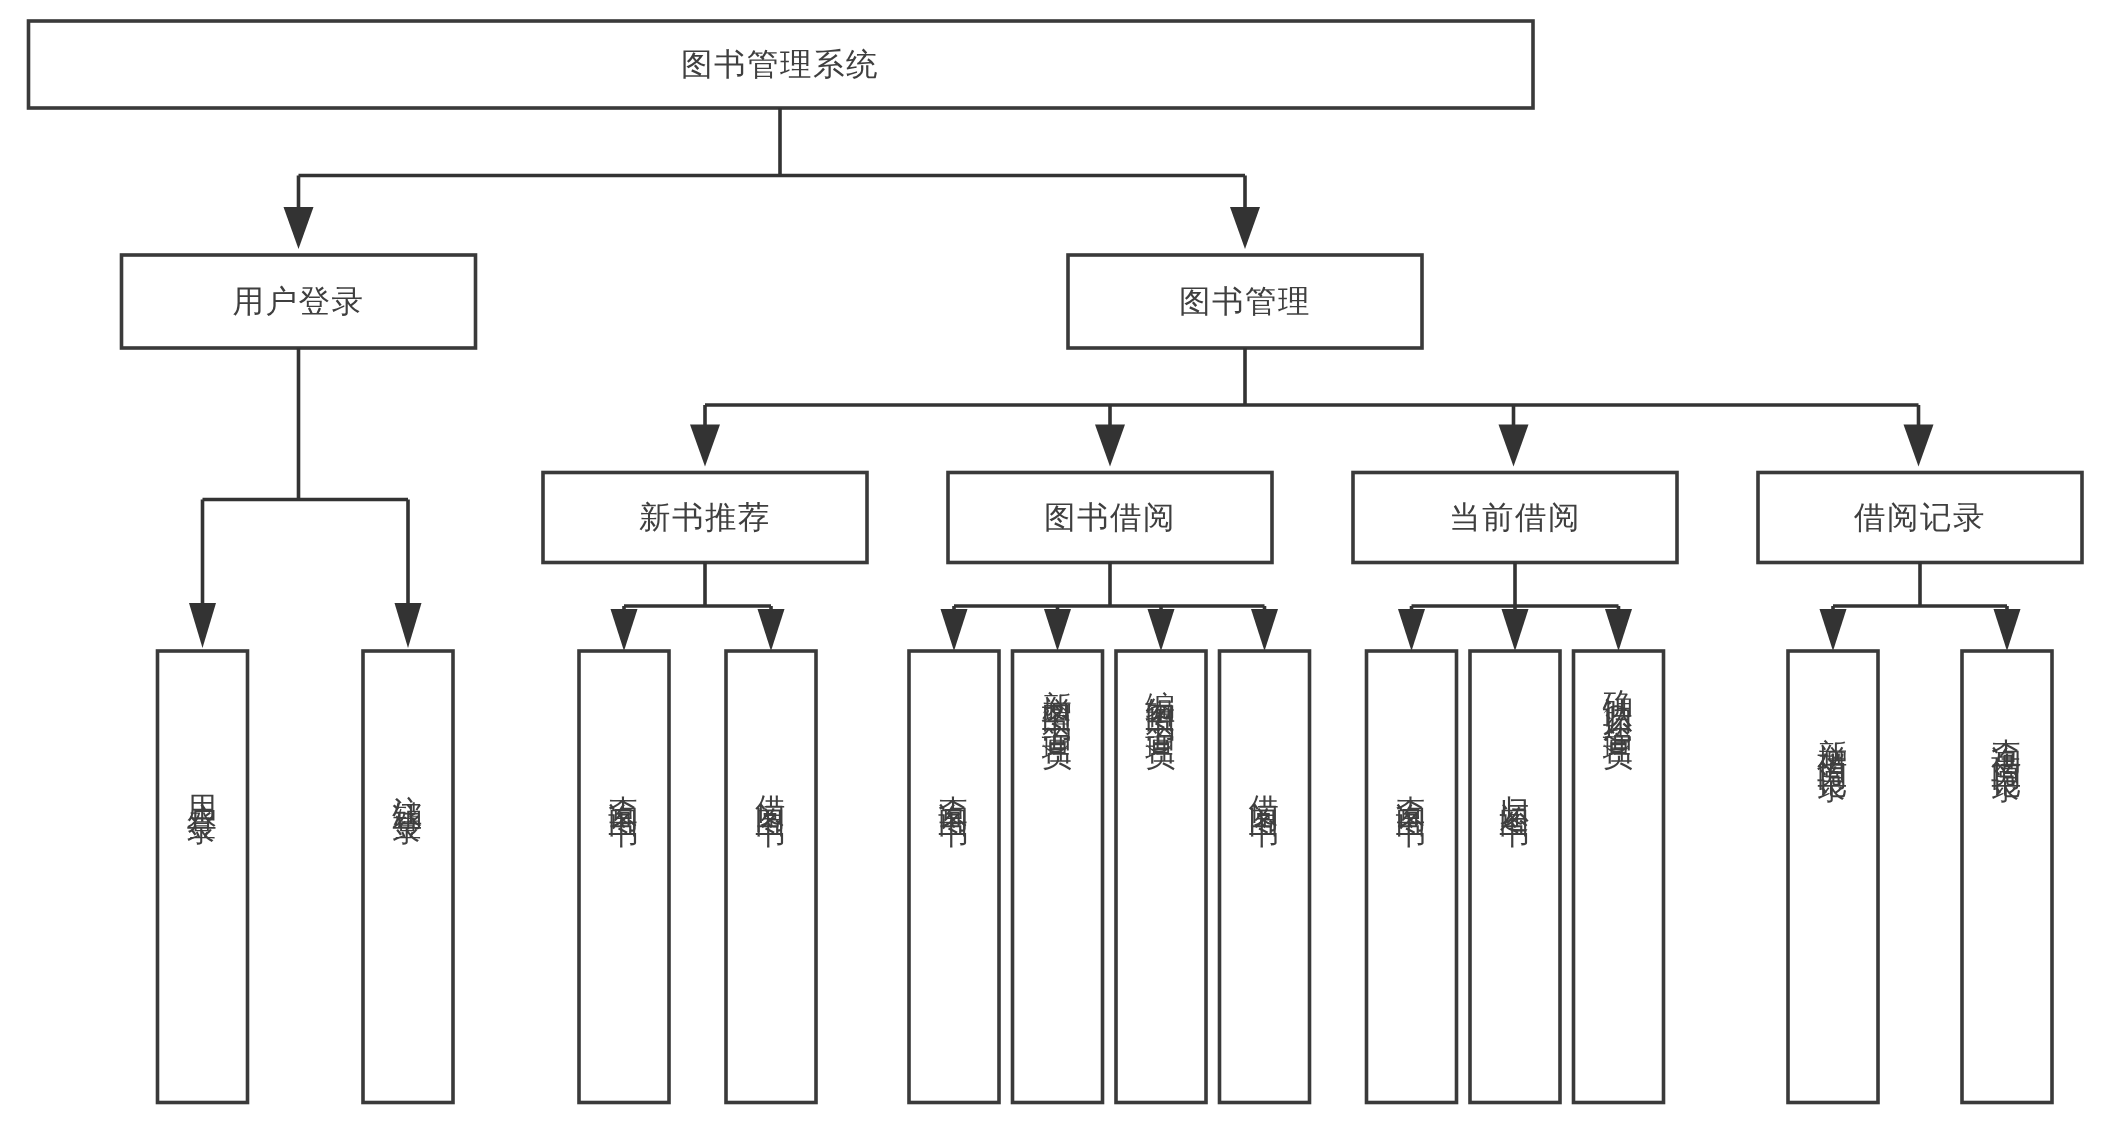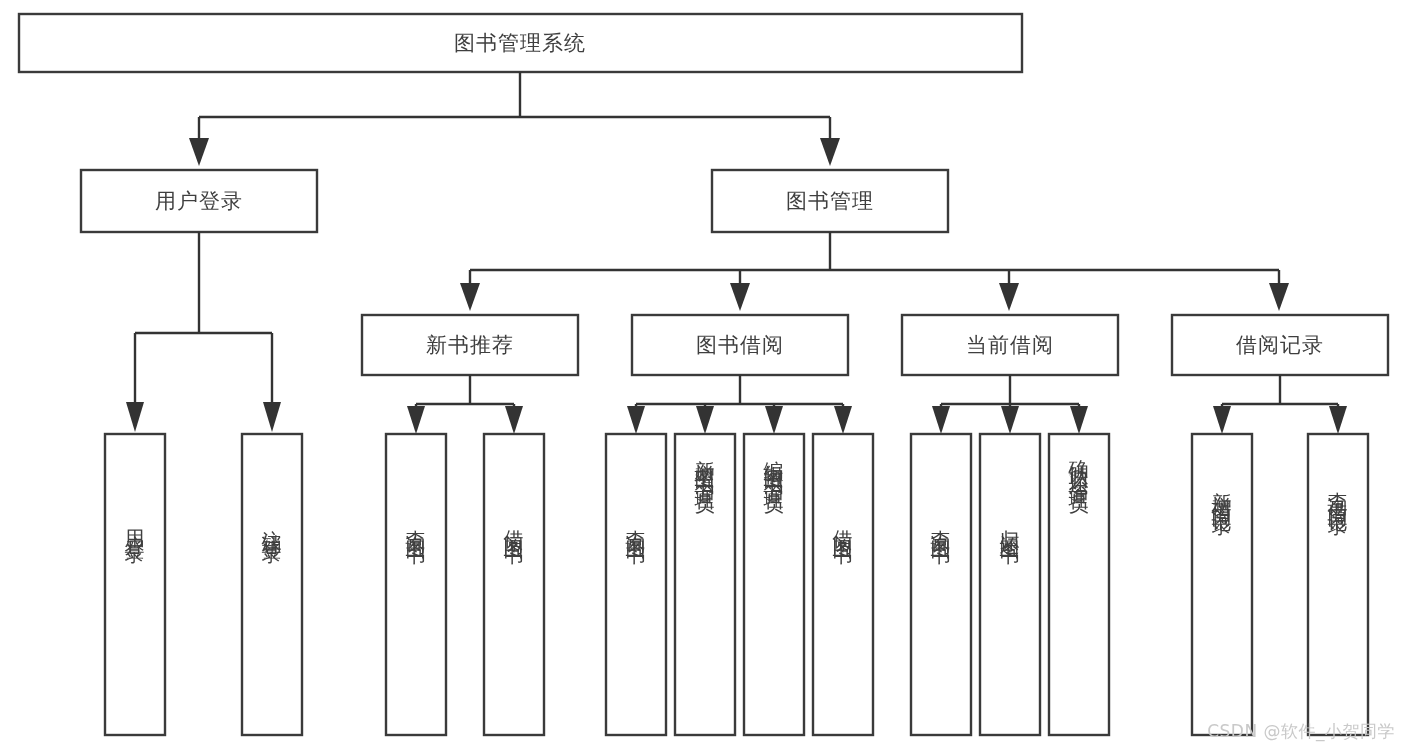--- a/index.html
+++ b/index.html
@@ -226,15 +226,14 @@
     <span class="leaf-label">确认归还（管理员）</span>
   </div>
 
   <div class="leaf-label-wrap" style="left:1192px; top:434px; width:60px; height:301px; padding-top:42px; box-sizing:border-box;">
     <span class="leaf-label">新增借阅记录</span>
   </div>
   <div class="leaf-label-wrap" style="left:1308px; top:434px; width:60px; height:301px; padding-top:42px; box-sizing:border-box;">
     <span class="leaf-label">查询借阅记录</span>
   </div>
 
-  <div class="watermark">CSDN @软件_小贺同学</div>
 
 </div>
 
 </body></html>

